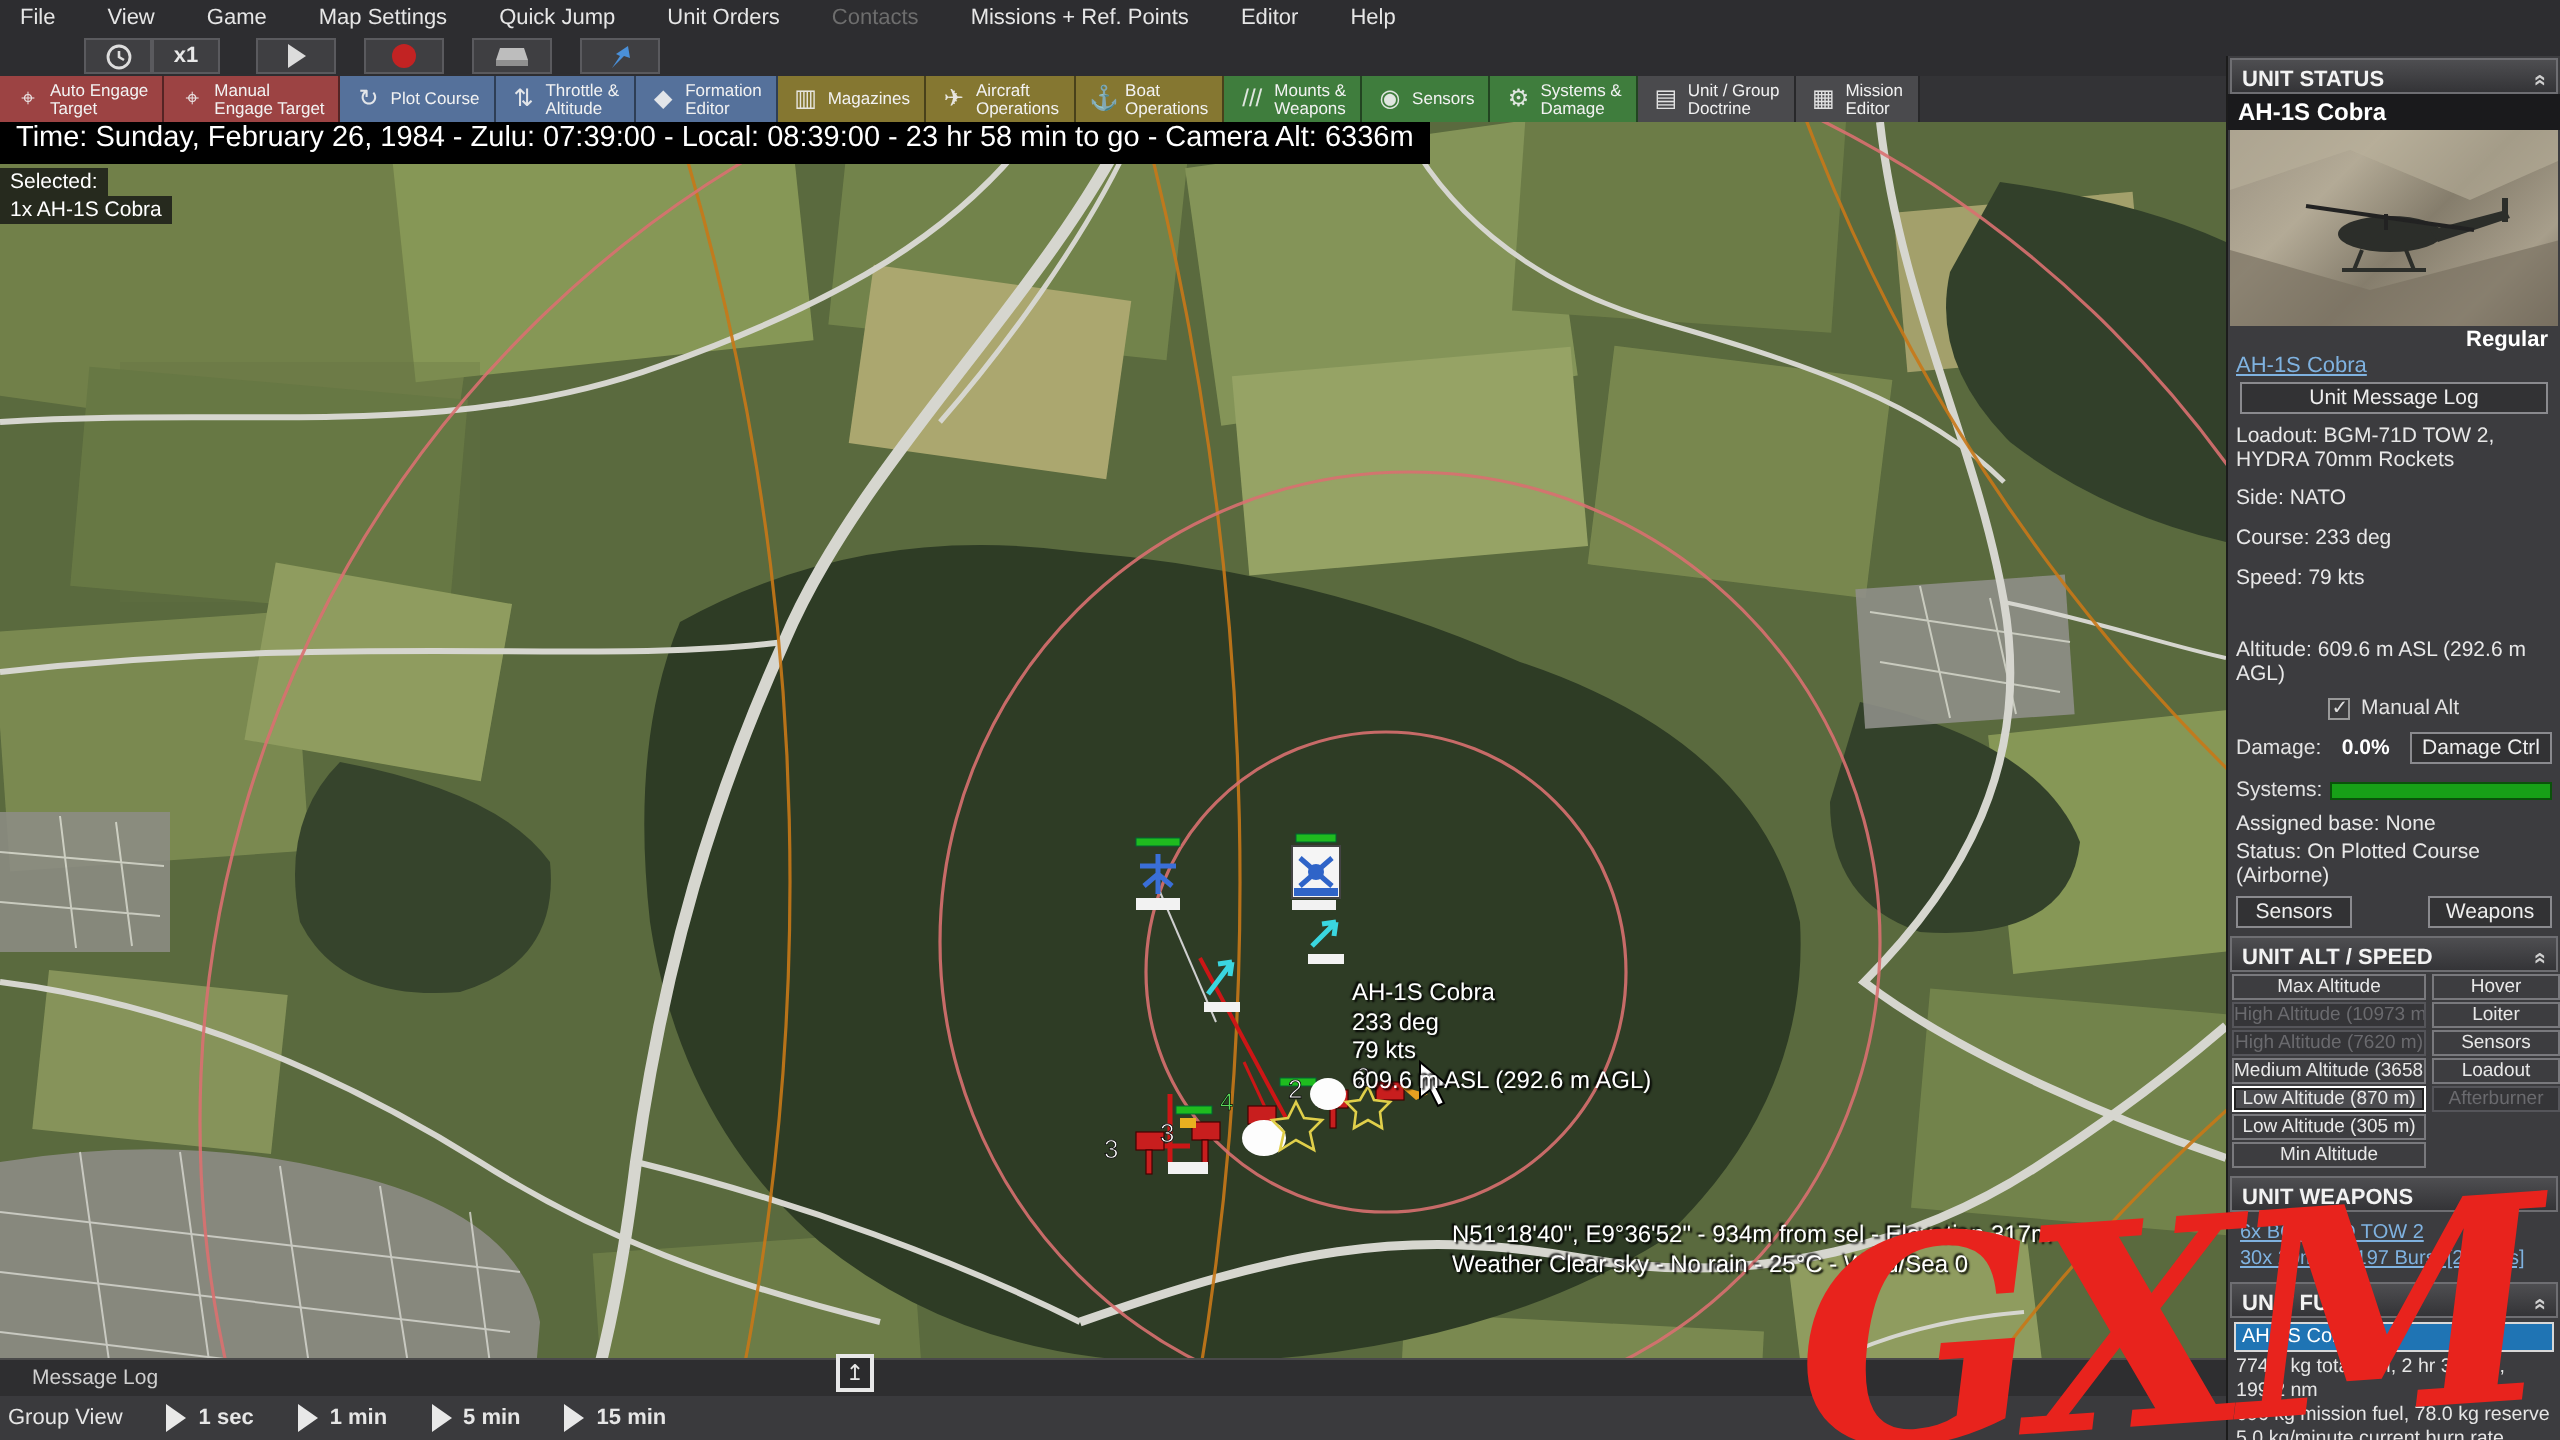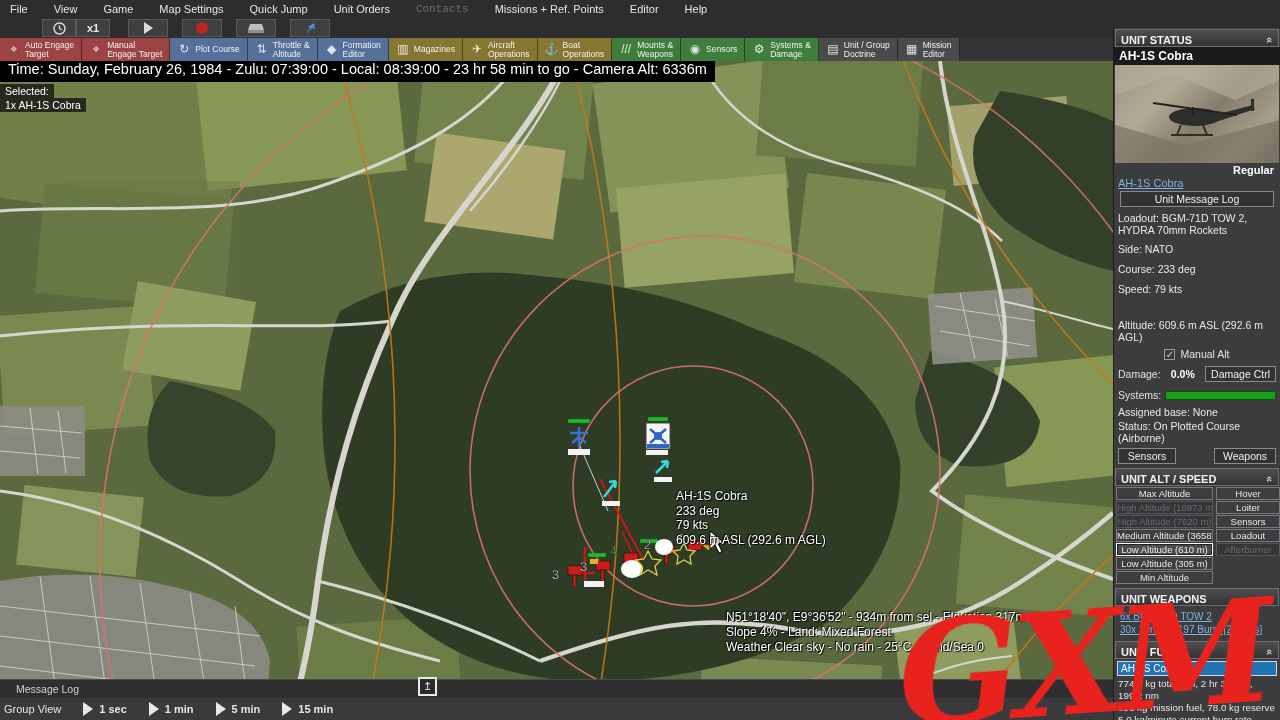--- a/index.html
+++ b/index.html
@@ -5,21 +5,21 @@
   * { margin:0; padding:0; box-sizing:border-box; }
   html,body { width:1280px; height:720px; overflow:hidden; background:#2d2d30;
               font-family:"Liberation Sans", sans-serif; }
   #app { position:relative; width:1280px; height:720px; }
 
   
   #menubar { position:absolute; left:0; top:0; width:1280px; height:18px;
              background:#2d2d30; display:flex; align-items:center; padding-left:10px; gap:26px;
              font-size:11px; color:#e6e6e6; z-index:20; }
   #menubar .menu-item { cursor:default; }
-  #menubar .menu-item.disabled { color:#6d6d6d;font-family:Liberation Mono, monospace; }
+  #menubar .menu-item.disabled { color:#6d6d6d; }
 
   
   #ctrlrow { position:absolute; left:0; top:18px; width:1280px; height:20px; background:#2d2d30; z-index:20; }
   .sbtn { position:absolute; top:1px; height:18px; background:#3f3f42; border:1px solid #5a5a5e;
           display:flex; align-items:center; justify-content:center; color:#e8e8e8; font-size:11px; }
   .play-tri { width:0; height:0; border-left:9px solid #dcdcdc; border-top:6px solid transparent; border-bottom:6px solid transparent; }
   .rec-dot { width:12px; height:12px; border-radius:50%; background:#c22323; }
 
   
   #toolbar { position:absolute; left:0; top:38px; width:1113px; height:23px; background:#333336;
@@ -309,21 +309,20 @@
 
     <div class="map-overlay" id="unit-label">
       <div>AH-1S Cobra</div>
       <div>233 deg</div>
       <div>79 kts</div>
       <div>609.6 m ASL (292.6 m AGL)</div>
     </div>
 
     <div class="map-overlay" id="map-tooltip">
       <div>N51°18'40", E9°36'52" - 934m from sel - Elevation 317m</div>
-      <div>Slope 4%  - Land: Mixed Forest</div>
       <div>Weather Clear sky - No rain - 25°C - Wind/Sea 0</div>
     </div>
 
     <div id="scalebar">
       <div class="nums">
         <span style="left:0">0</span>
         <span style="left:55px">600</span>
         <span style="left:108px">1100</span>
         <span style="left:160px">1700</span>
       </div>
@@ -422,21 +421,21 @@
     </div>
     <div class="grid2">
       <span class="abtn">Max Altitude</span>
       <span class="abtn">Hover</span>
       <span class="abtn dis">High Altitude (10973 m)</span>
       <span class="abtn">Loiter</span>
       <span class="abtn dis">High Altitude (7620 m)</span>
       <span class="abtn">Sensors</span>
       <span class="abtn">Medium Altitude (3658 m)</span>
       <span class="abtn">Loadout</span>
-      <span class="abtn sel">Low Altitude (610 m)</span>
+      <span class="abtn sel">Low Altitude (870 m)</span>
       <span class="abtn dis">Afterburner</span>
       <span class="abtn">Low Altitude (305 m)</span>
       <span></span>
       <span class="abtn">Min Altitude</span>
       <span></span>
     </div>
 
     <div class="sec-header" style="margin-top:3px;">
       <span>UNIT WEAPONS</span>
         <span class="chev">«</span>

